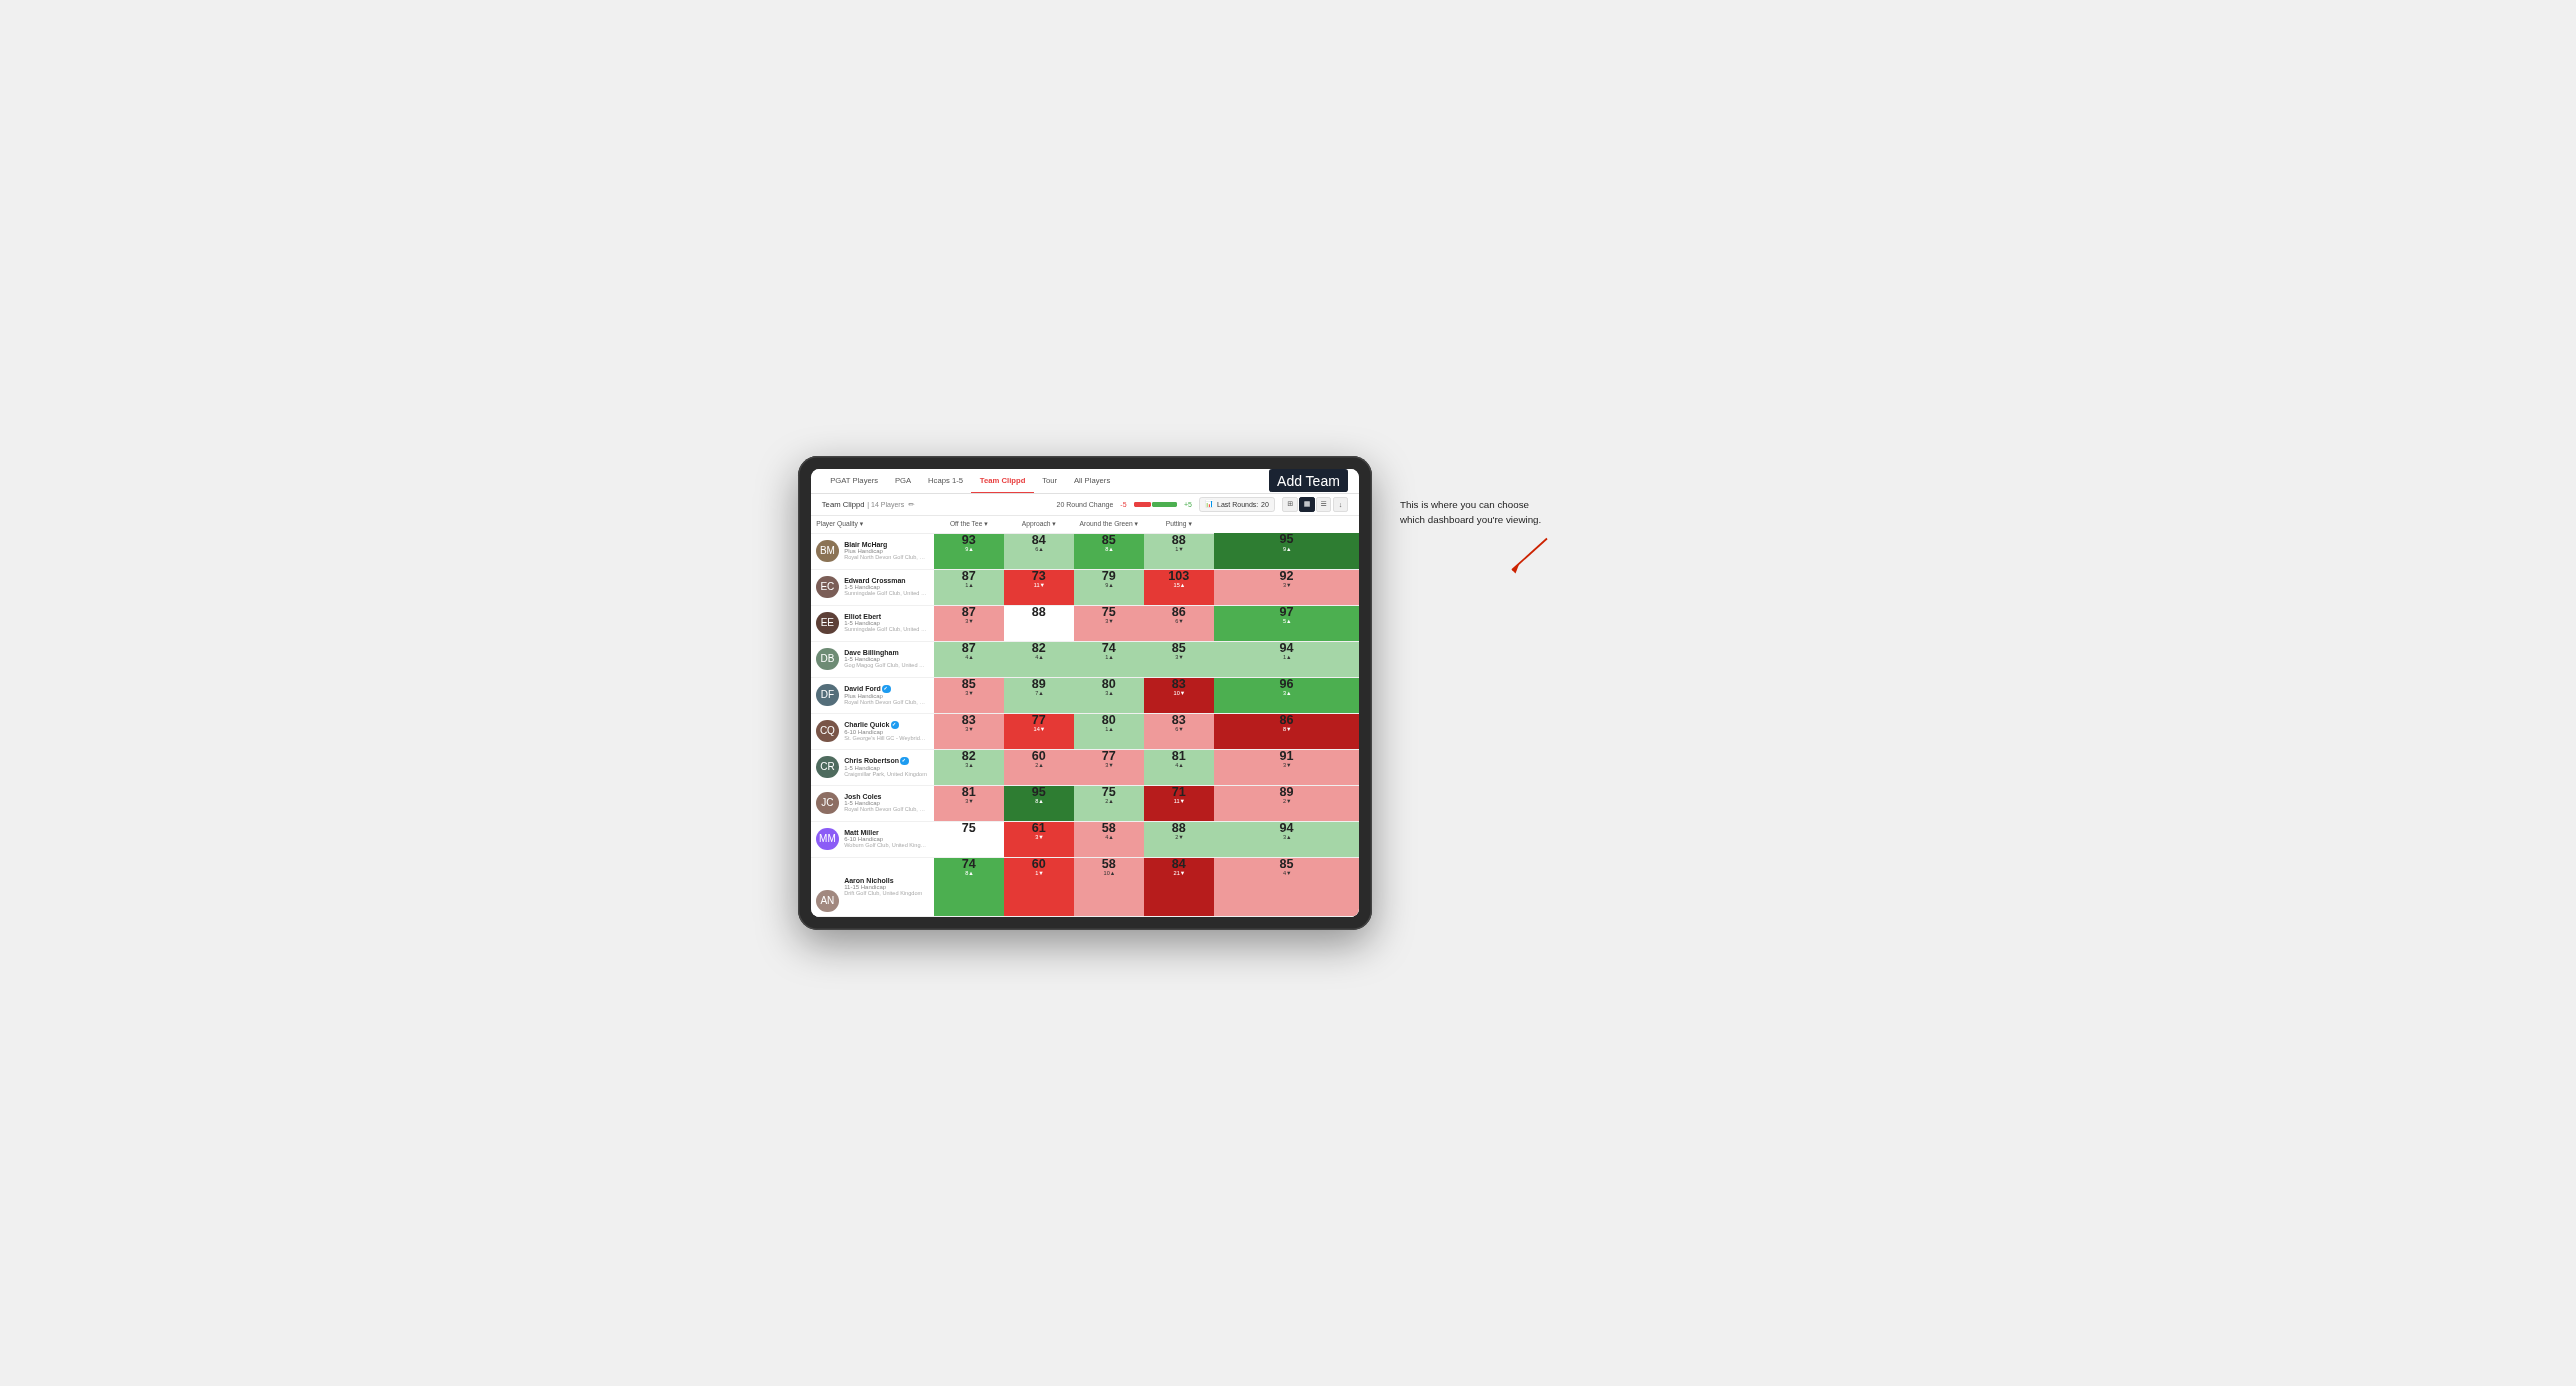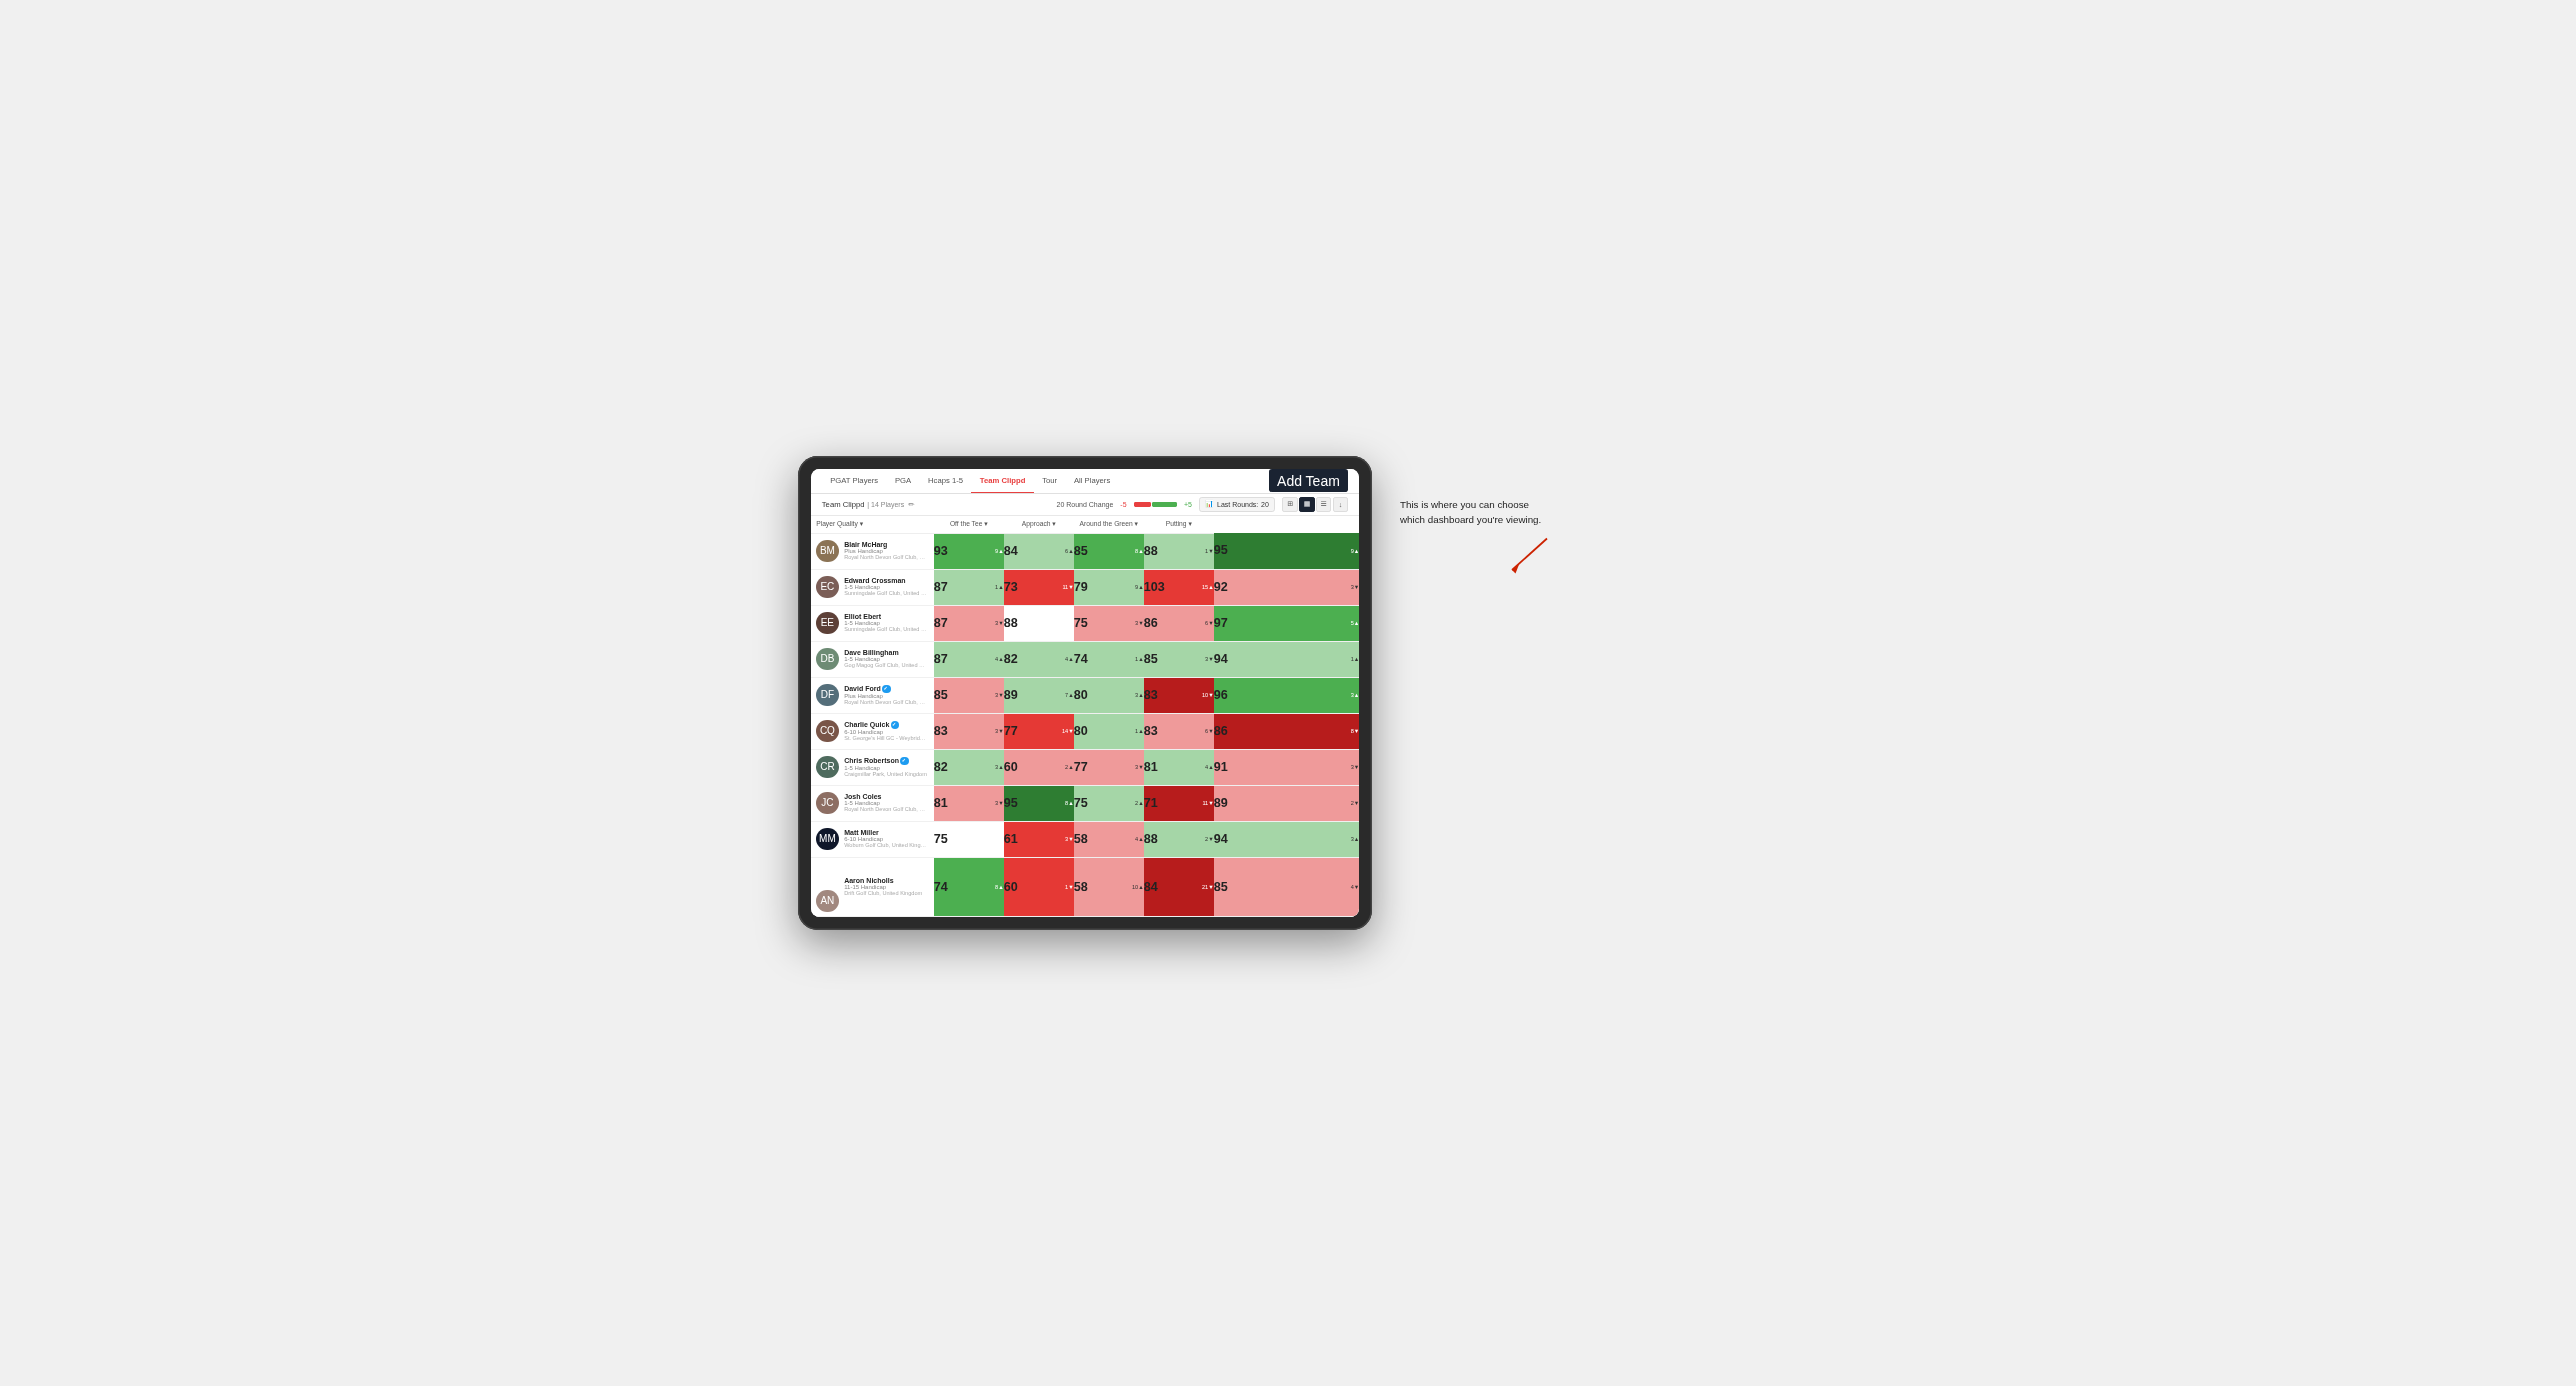--- a/index.html
+++ b/index.html
@@ -314,23 +314,23 @@
 
     .stat-change {
       font-size: 5.6px;
       margin-left: 1.4px;
       vertical-align: super;
     }
 
     .stat-inner {
       display: flex;
       align-items: center;
-      justify-content: space-between;
+      justify-content: flex-start;
       height: 100%;
-      flex-direction: row;
+      flex-direction: column;
     }
 
     
     .bg-green-strong { background-color: #2e7d32; color: #fff; }
     .bg-green-mid { background-color: #4caf50; color: #fff; }
     .bg-green-light { background-color: #a5d6a7; color: #333; }
     .bg-red-strong { background-color: #b71c1c; color: #fff; }
     .bg-red-mid { background-color: #e53935; color: #fff; }
     .bg-red-light { background-color: #ef9a9a; color: #333; }
     .bg-white { background-color: #fff; color: #333; }
@@ -800,21 +800,21 @@
                 <td class="stat-cell bg-red-light">
       <div class="stat-inner">
         <span class="stat-value">89</span>
         <span class="stat-change">2▼</span>
       </div>
     </td>
               </tr>
               <tr class="player-row">
                 <td>
     <div class="player-cell">
-      <div class="player-avatar" style="background:#0f172a;">MM</div>
+      <div class="player-avatar" style="background:#8b5cf6;">MM</div>
       <div class="player-info">
         <div class="player-name">Matt Miller</div>
         <div class="player-hcp">6-10 Handicap</div>
         <div class="player-club">Woburn Golf Club, United Kingdom</div>
       </div>
     </div>
   </td>
                 <td class="stat-cell bg-white">
       <div class="stat-inner">
         <span class="stat-value">75</span>

